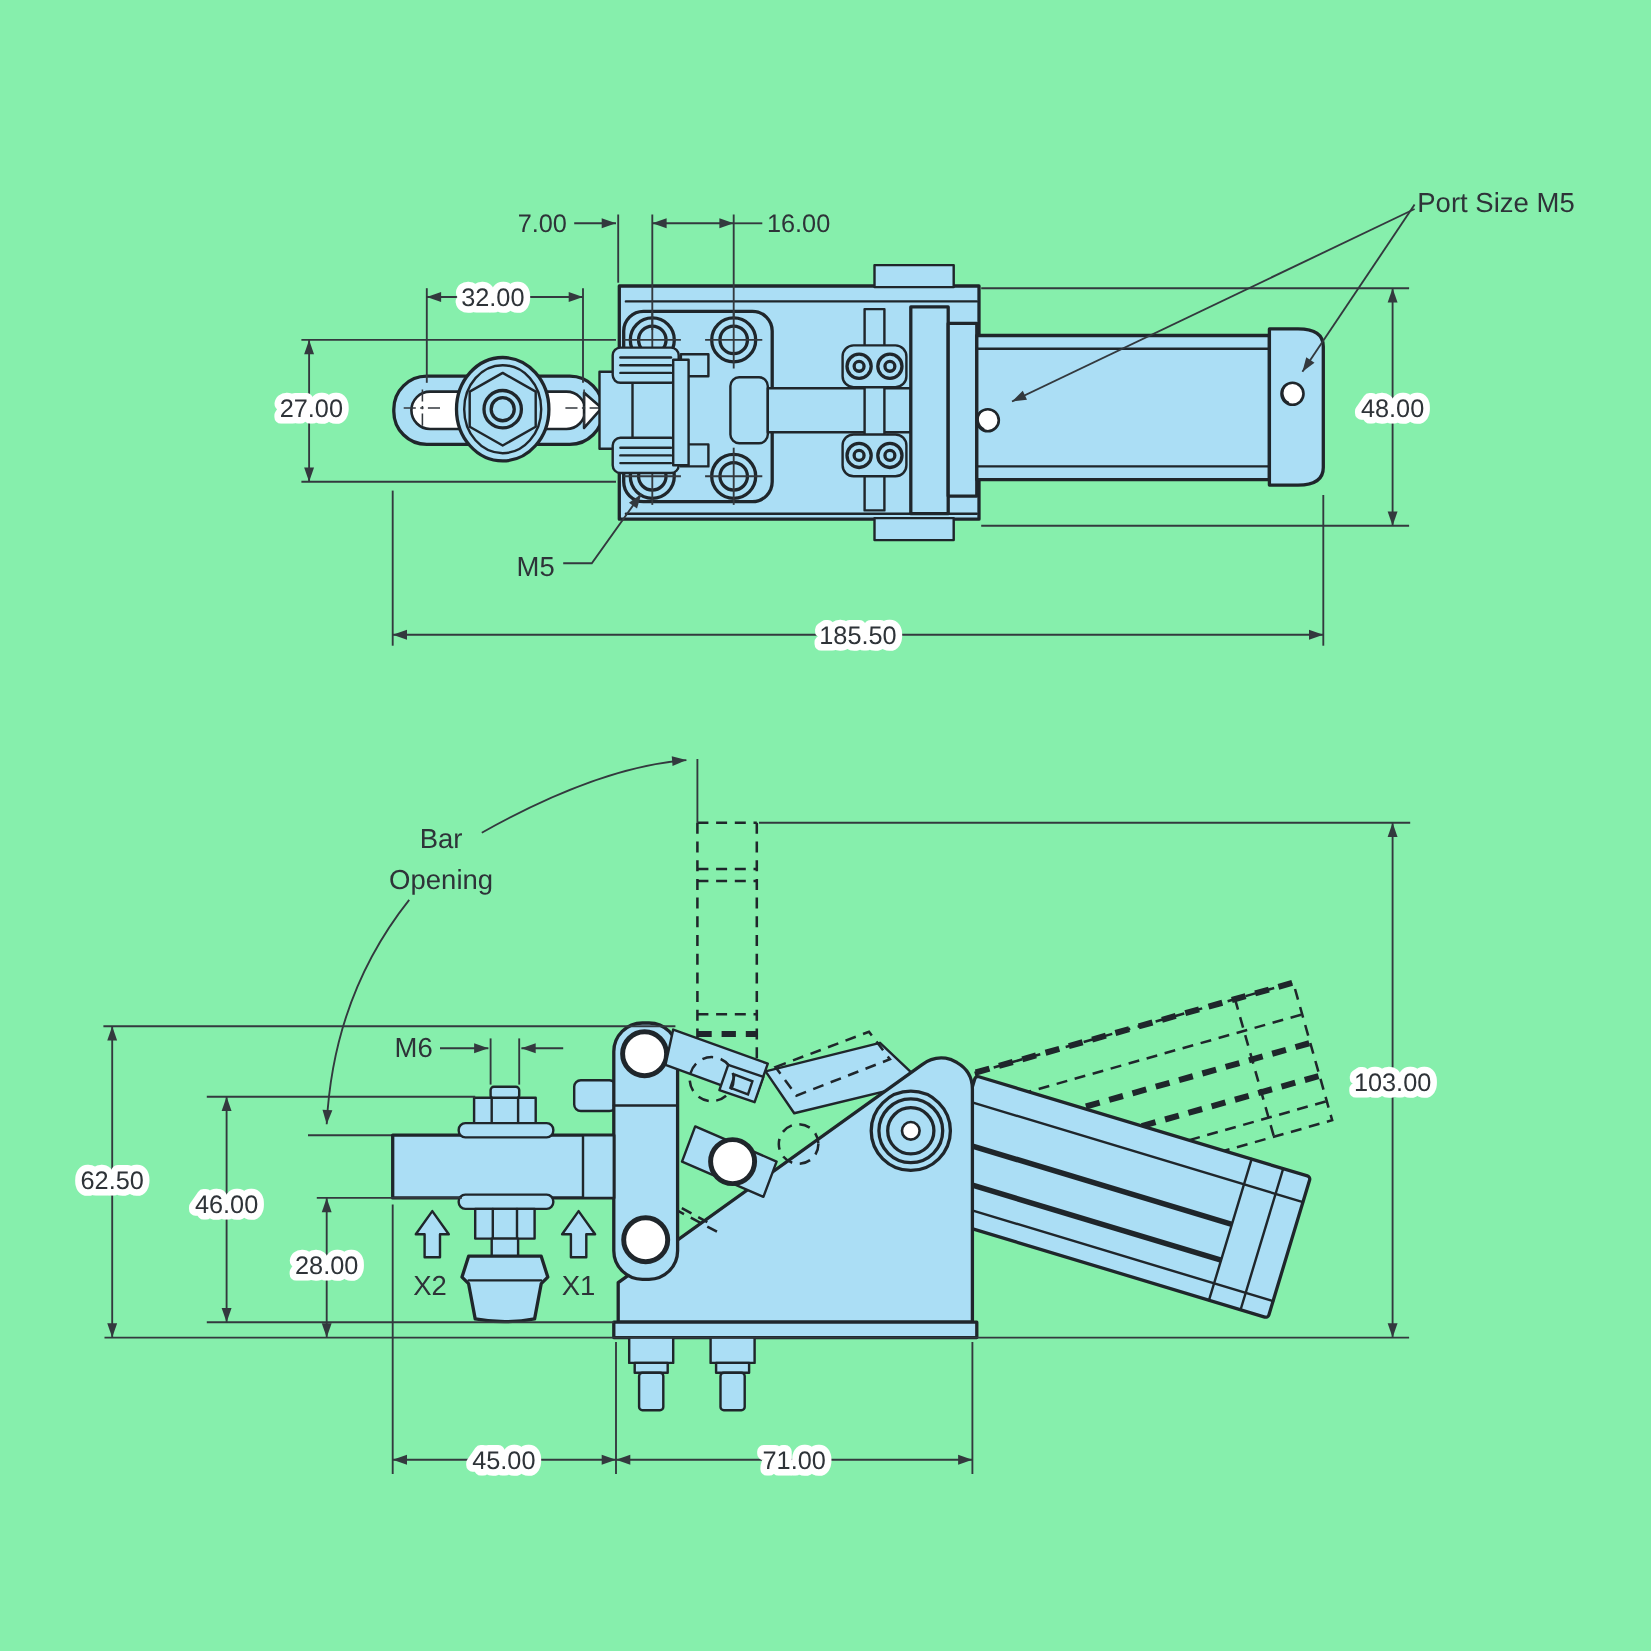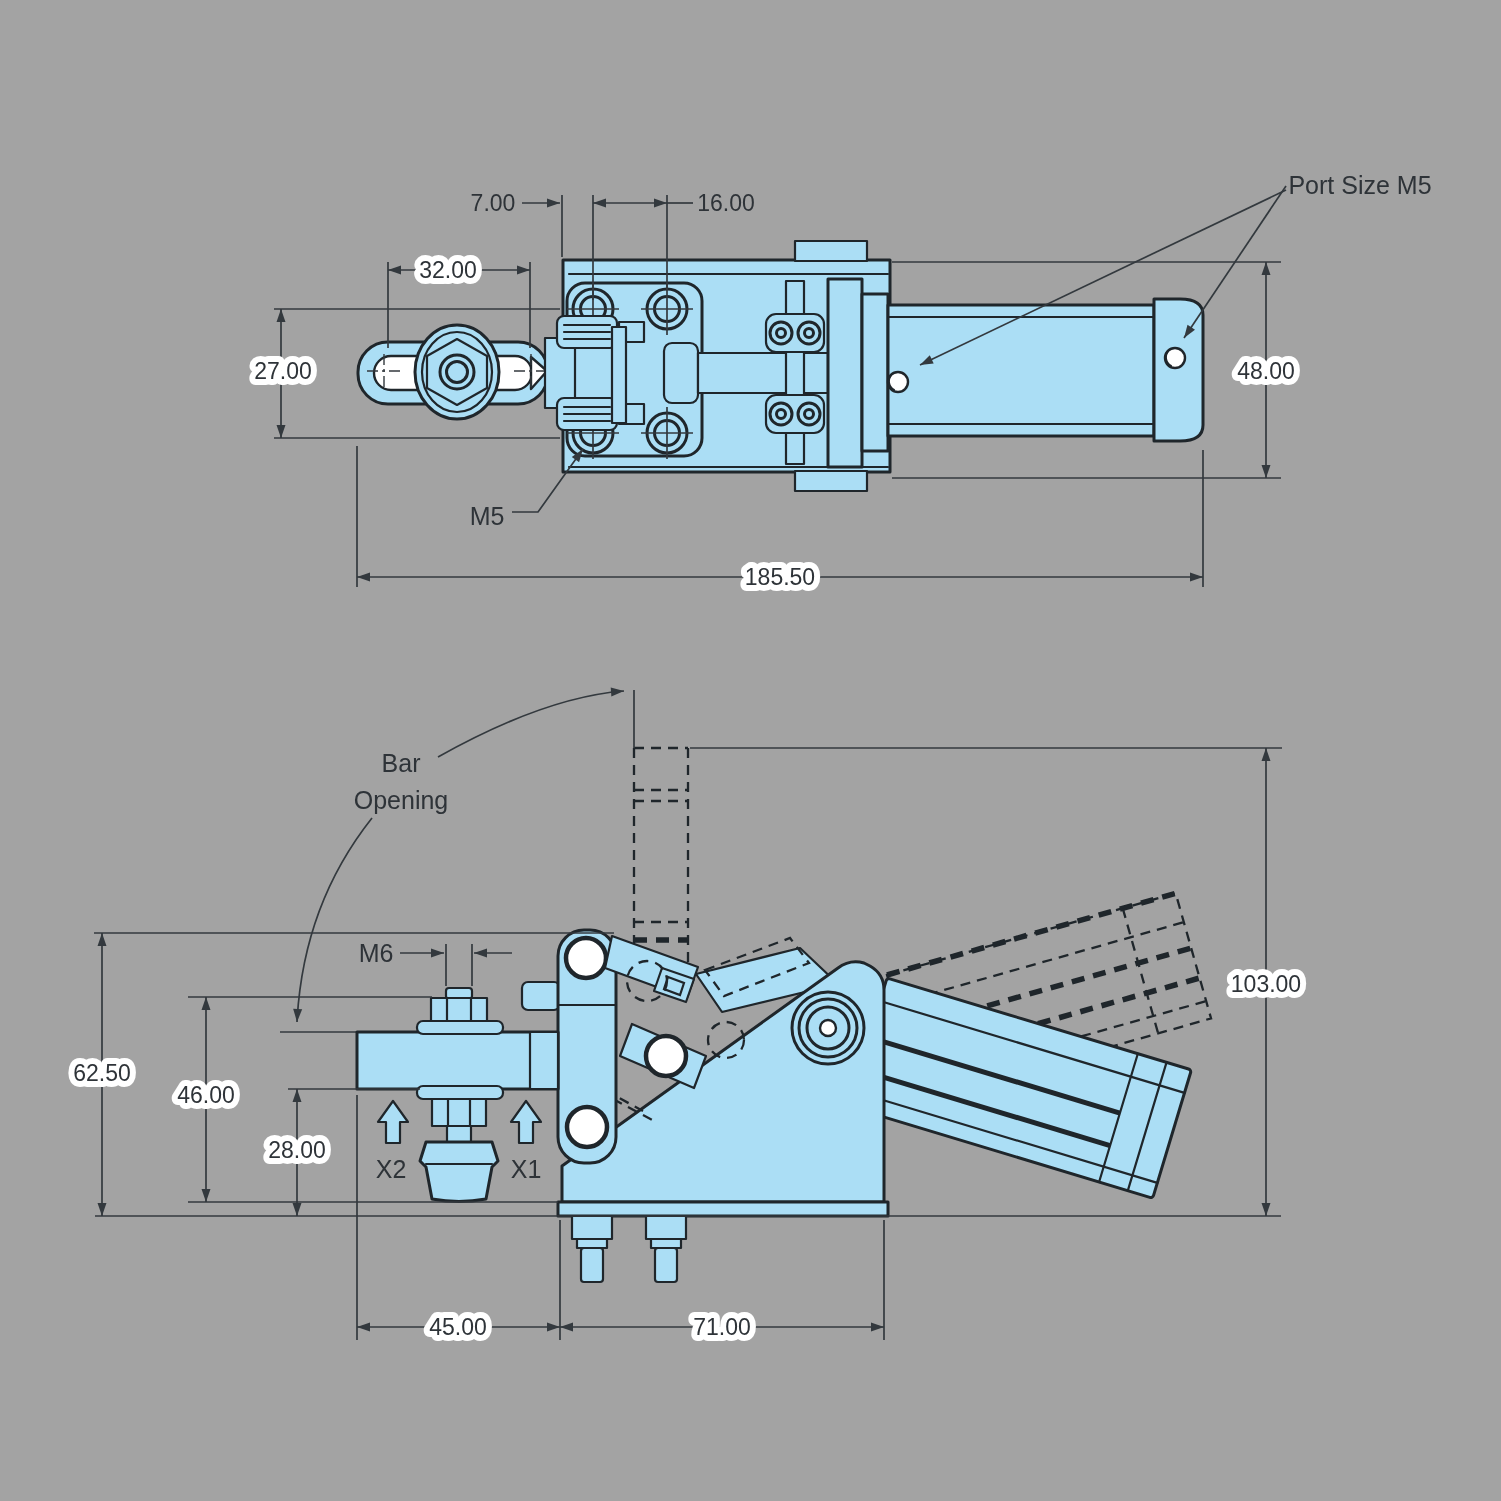--- a/index.html
+++ b/index.html
@@ -1,19 +1,19 @@
 <!DOCTYPE html>
 <html style="--part-fill: #ABDEF5; --outline: #1F262B; --dim-line: #33393E; --text-color: #2E3338;"><head>
 <meta charset="utf-8">
 <style>
   :root{
     --part-fill:#ABDEF5; --outline:#1F262B; --dim-line:#33393E; --text-color:#2E3338;
   }
   html,body{margin:0;padding:0;background:#fff;}
-  .stage{width:1501px;height:1501px;position:relative;background:#a3a3a3;}
+  .stage{width:1501px;height:1501px;position:relative;background:#86efac;}
   svg{display:block;}
   svg text{font-family:"Liberation Sans",sans-serif;}
   .part{fill:var(--part-fill);stroke:var(--outline);stroke-width:3;stroke-linejoin:round;}
   .p2{stroke-width:2.2;}
   .whitefill{fill:#fff;stroke:var(--outline);stroke-width:2.4;stroke-linejoin:round;}
   .ln{stroke:var(--outline);fill:none;stroke-width:2.2;stroke-linecap:round;}
   .thick{stroke:var(--outline);fill:none;stroke-width:5;}
   .dim{stroke:var(--dim-line);fill:none;stroke-width:1.7;}
   .cl{stroke:var(--dim-line);fill:none;stroke-width:1.4;stroke-dasharray:11 4 3 4;}
   .dash{stroke:var(--outline);fill:none;stroke-width:2.3;stroke-dasharray:10 7;}

